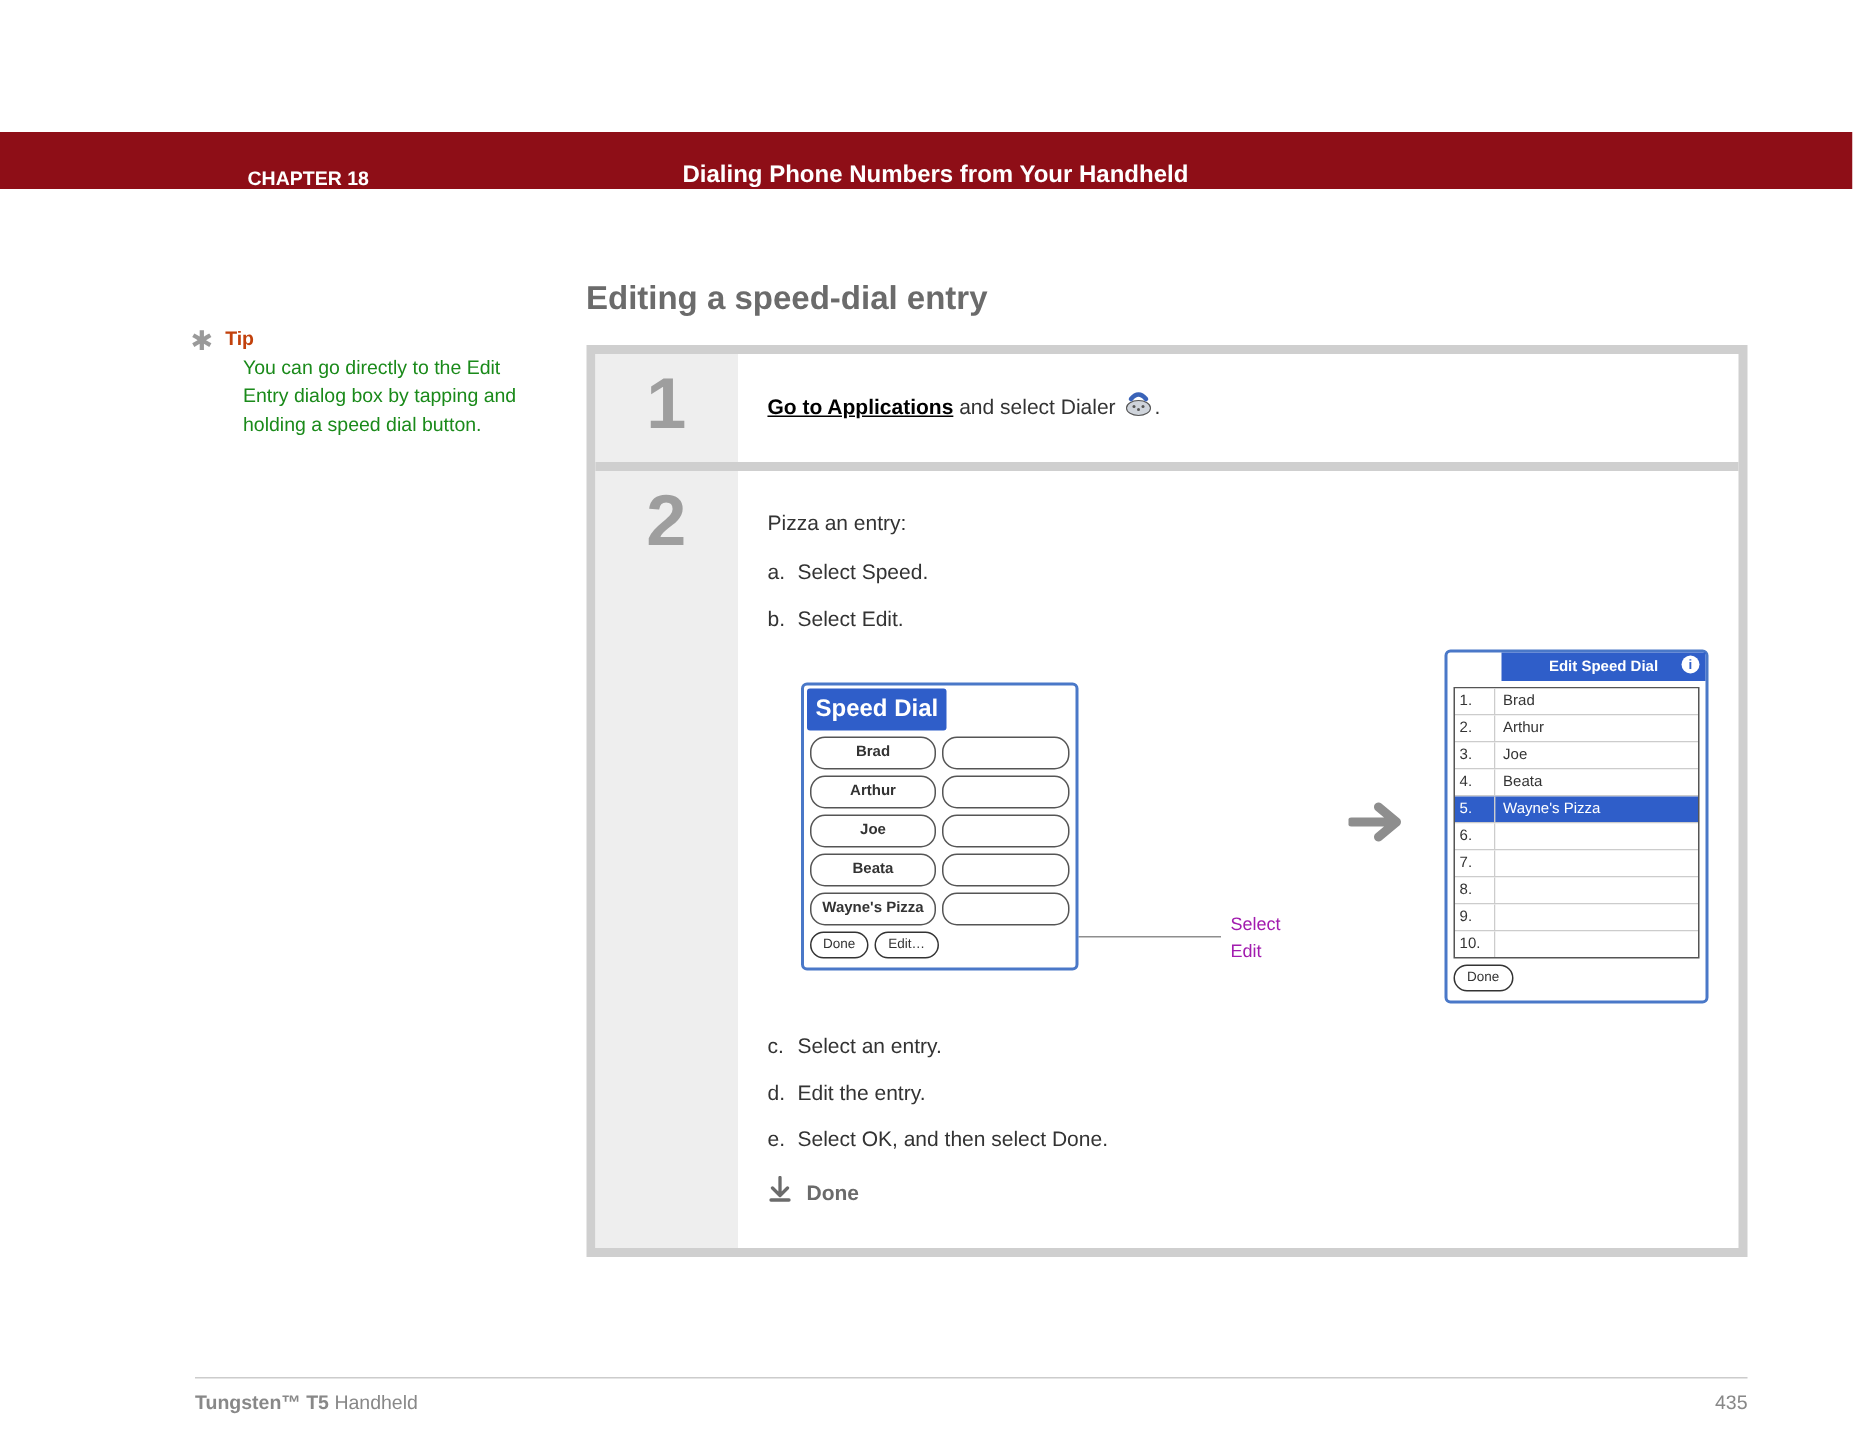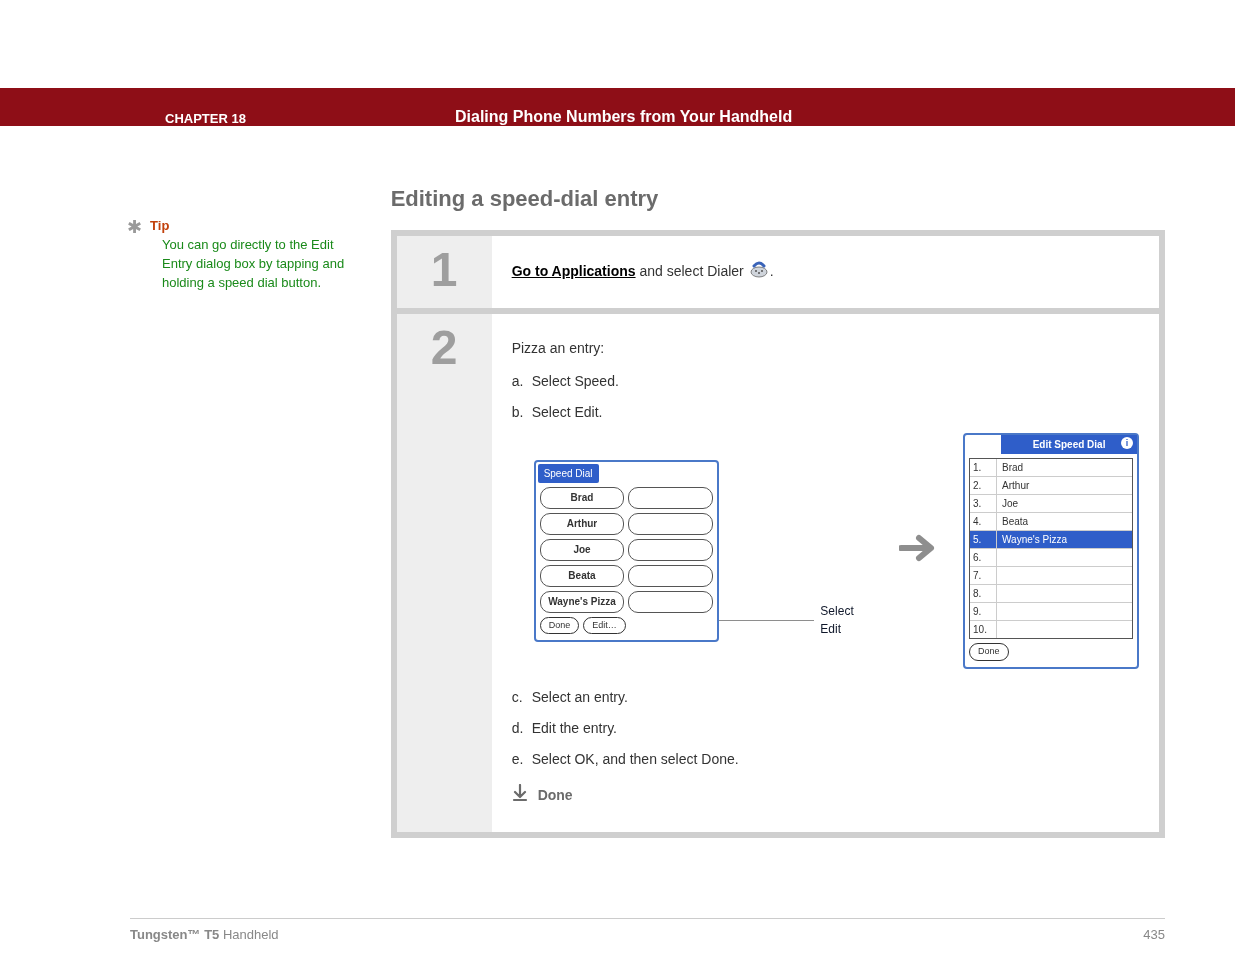--- a/index.html
+++ b/index.html
@@ -128,22 +128,22 @@
     width: 190px;
     border: 2px solid #4a78c8;
     border-radius: 4px;
     background: #ffffff;
     position: relative;
     padding-bottom: 6px;
   }
   .palm-tab {
     background: #2f5ec9;
     color: #ffffff;
-    font-size: 10px;
-    font-weight: normal;
+    font-size: 16px;
+    font-weight: bold;
     padding: 2px 6px;
     display: inline-block;
     border-radius: 2px;
     margin: 2px 0 0 2px;
     font-family: Verdana, sans-serif;
   }
   .sd-grid {
     margin: 4px 4px 2px 4px;
     display: flex;
     flex-direction: column;
@@ -171,21 +171,21 @@
     border-radius: 10px;
     font-size: 9px;
     padding: 1px 8px;
     background: #fff;
     font-family: Verdana, sans-serif;
   }
   .arrow-big {
     color: #8e8e8e;
   }
   .select-edit-label {
-    color: #0f172a;
+    color: #a21caf;
     font-size: 12px;
   }
   .edit-line {
     width: 40px;
     height: 1px;
     background: #8e8e8e;
   }
   
   .palm-box.edit {
     width: 180px;

